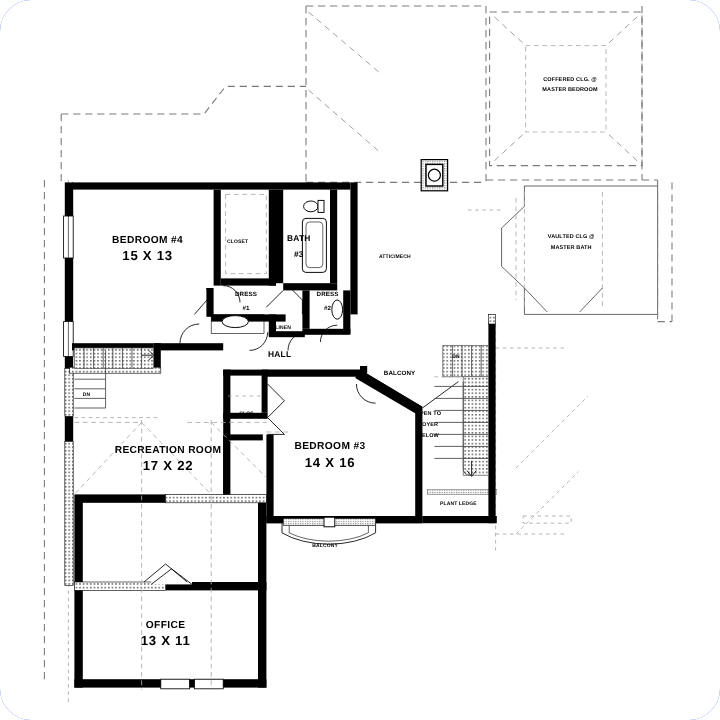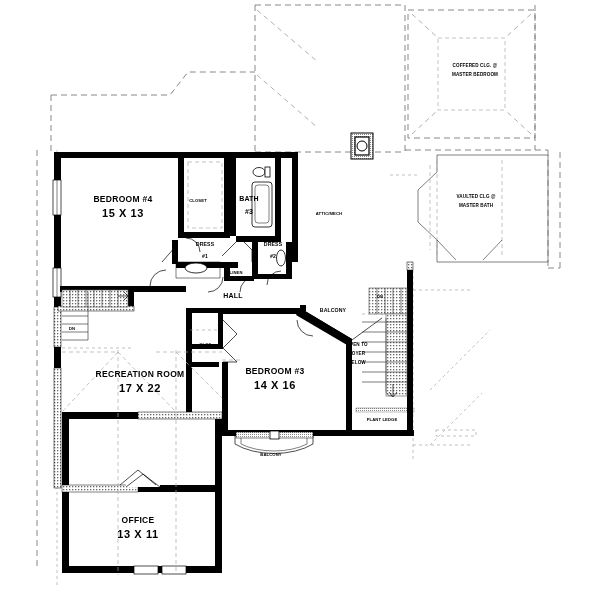--- a/index.html
+++ b/index.html
@@ -9,20 +9,21 @@
   }
   body {
     font-family: "Liberation Sans", sans-serif;
   }
   #plan-root {
     position: relative;
     width: 600px;
     height: 600px;
     background: #1d4ed8;
     overflow: hidden;
+    border-radius: 26px;
   }
   #plan-svg {
     display: block;
     width: 600px;
     height: 600px;
   }
   .rm-label {
     font-family: "Liberation Sans", sans-serif;
     font-weight: bold;
     fill: #000000;

